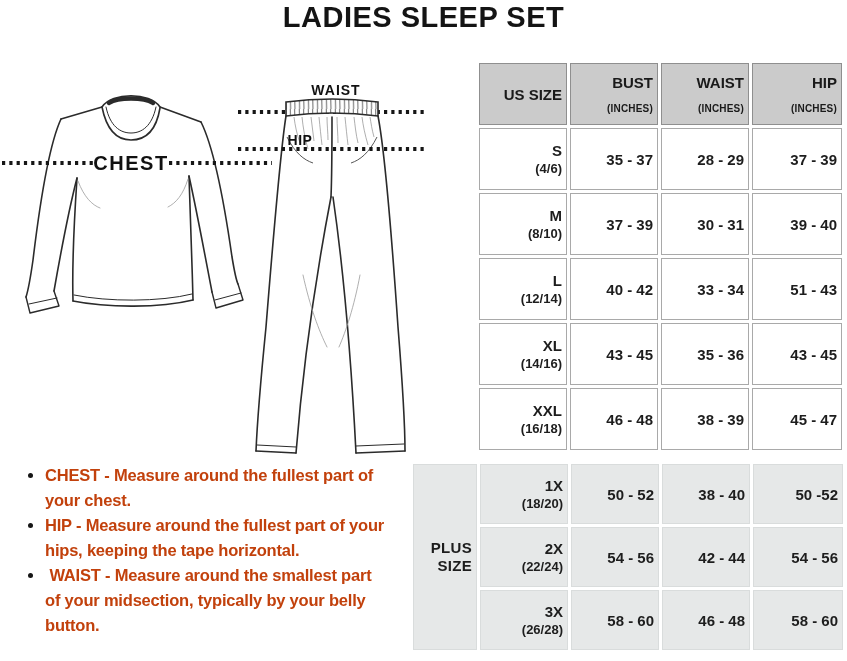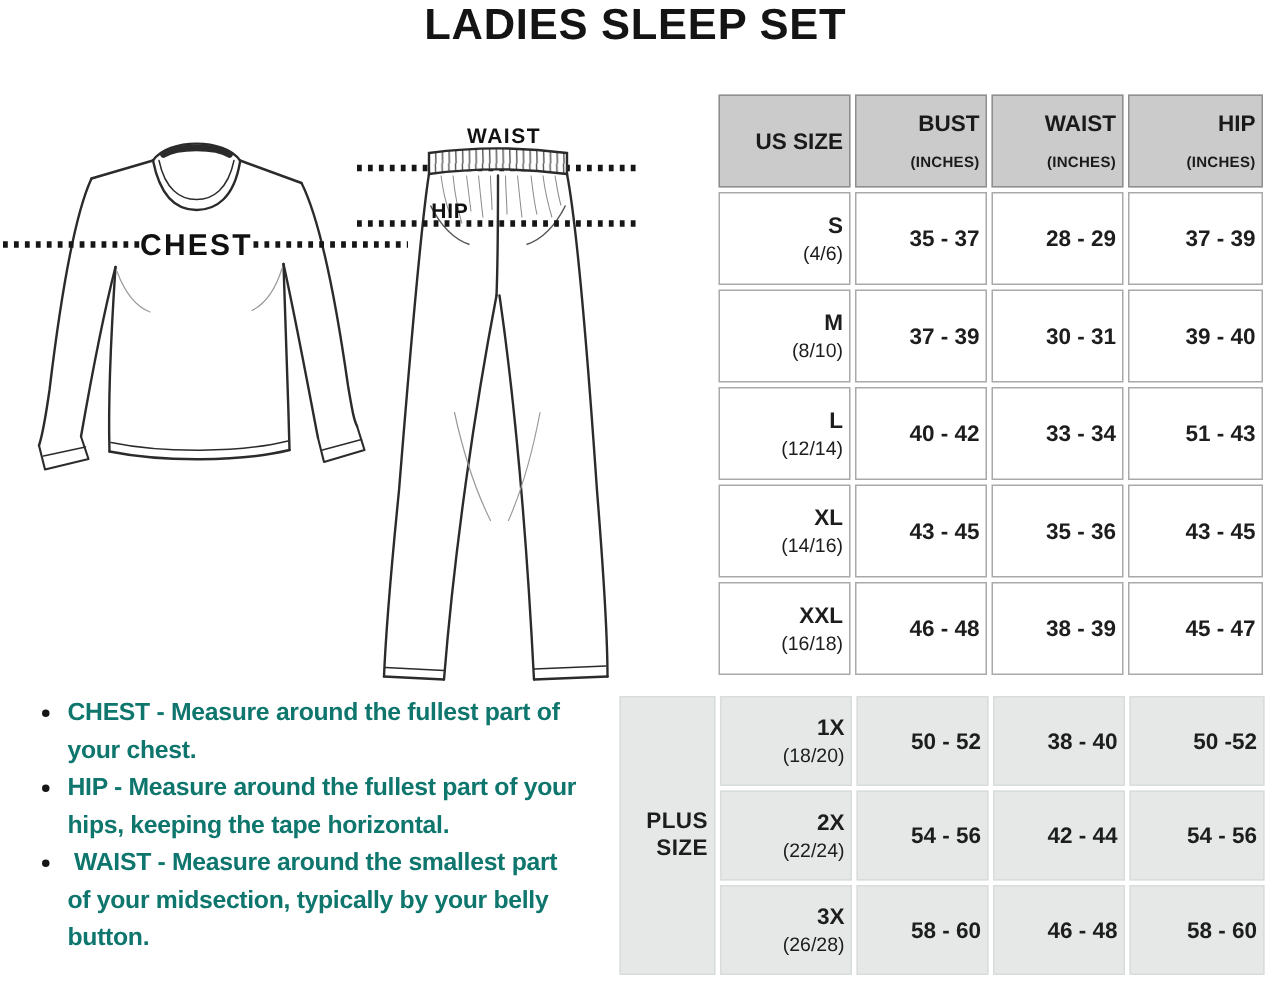--- a/index.html
+++ b/index.html
@@ -23,36 +23,36 @@
     width:88px;height:62px;background:#cbcbcb;border:1px solid #8f8f8f;
     font-size:15px;font-weight:700;color:#1a1a1a;
   }
   .size-table th .sub{font-size:10px;font-weight:700;letter-spacing:.2px;margin-top:12px;}
   .size-table td{
     width:88px;height:62px;background:#ffffff;border:1px solid #a9a9a9;
     font-size:15px;font-weight:700;color:#1d1d1d;
   }
   .size-table col.c4, .plus-table col.c4{width:90px;}
   .cell-size-l1{font-size:15px;font-weight:700;line-height:19px;}
-  .cell-size-l2{font-size:13px;font-weight:400;line-height:17px;}
+  .cell-size-l2{font-size:13px;font-weight:700;line-height:17px;}
   
   .plus-table{position:absolute;left:410px;top:461px;}
   .plus-table td{
     width:88px;height:60px;background:#e6e8e8;border:1px solid #d9dcdc;
     font-size:15px;font-weight:700;color:#1d1d1d;
   }
   .plus-table td.group{width:64px;font-size:15px;line-height:18px;letter-spacing:.3px;}
   
   .instructions{
     position:absolute;left:22px;top:463px;width:368px;
     list-style:none;margin:0;padding:0;
   }
   .instructions li{
     position:relative;padding-left:23px;margin:0;
-    font-size:16.5px;font-weight:700;line-height:25px;color:#0f766e;letter-spacing:-.2px;
+    font-size:16.5px;font-weight:700;line-height:25px;color:#c2410c;letter-spacing:-.2px;
   }
   .instructions li::before{
     content:"";position:absolute;left:6px;top:10px;width:5px;height:5px;border-radius:50%;
     background:#161616;
   }
   .instructions .itext{white-space:pre-wrap;}
 </style>
 </head>
 <body>
 

